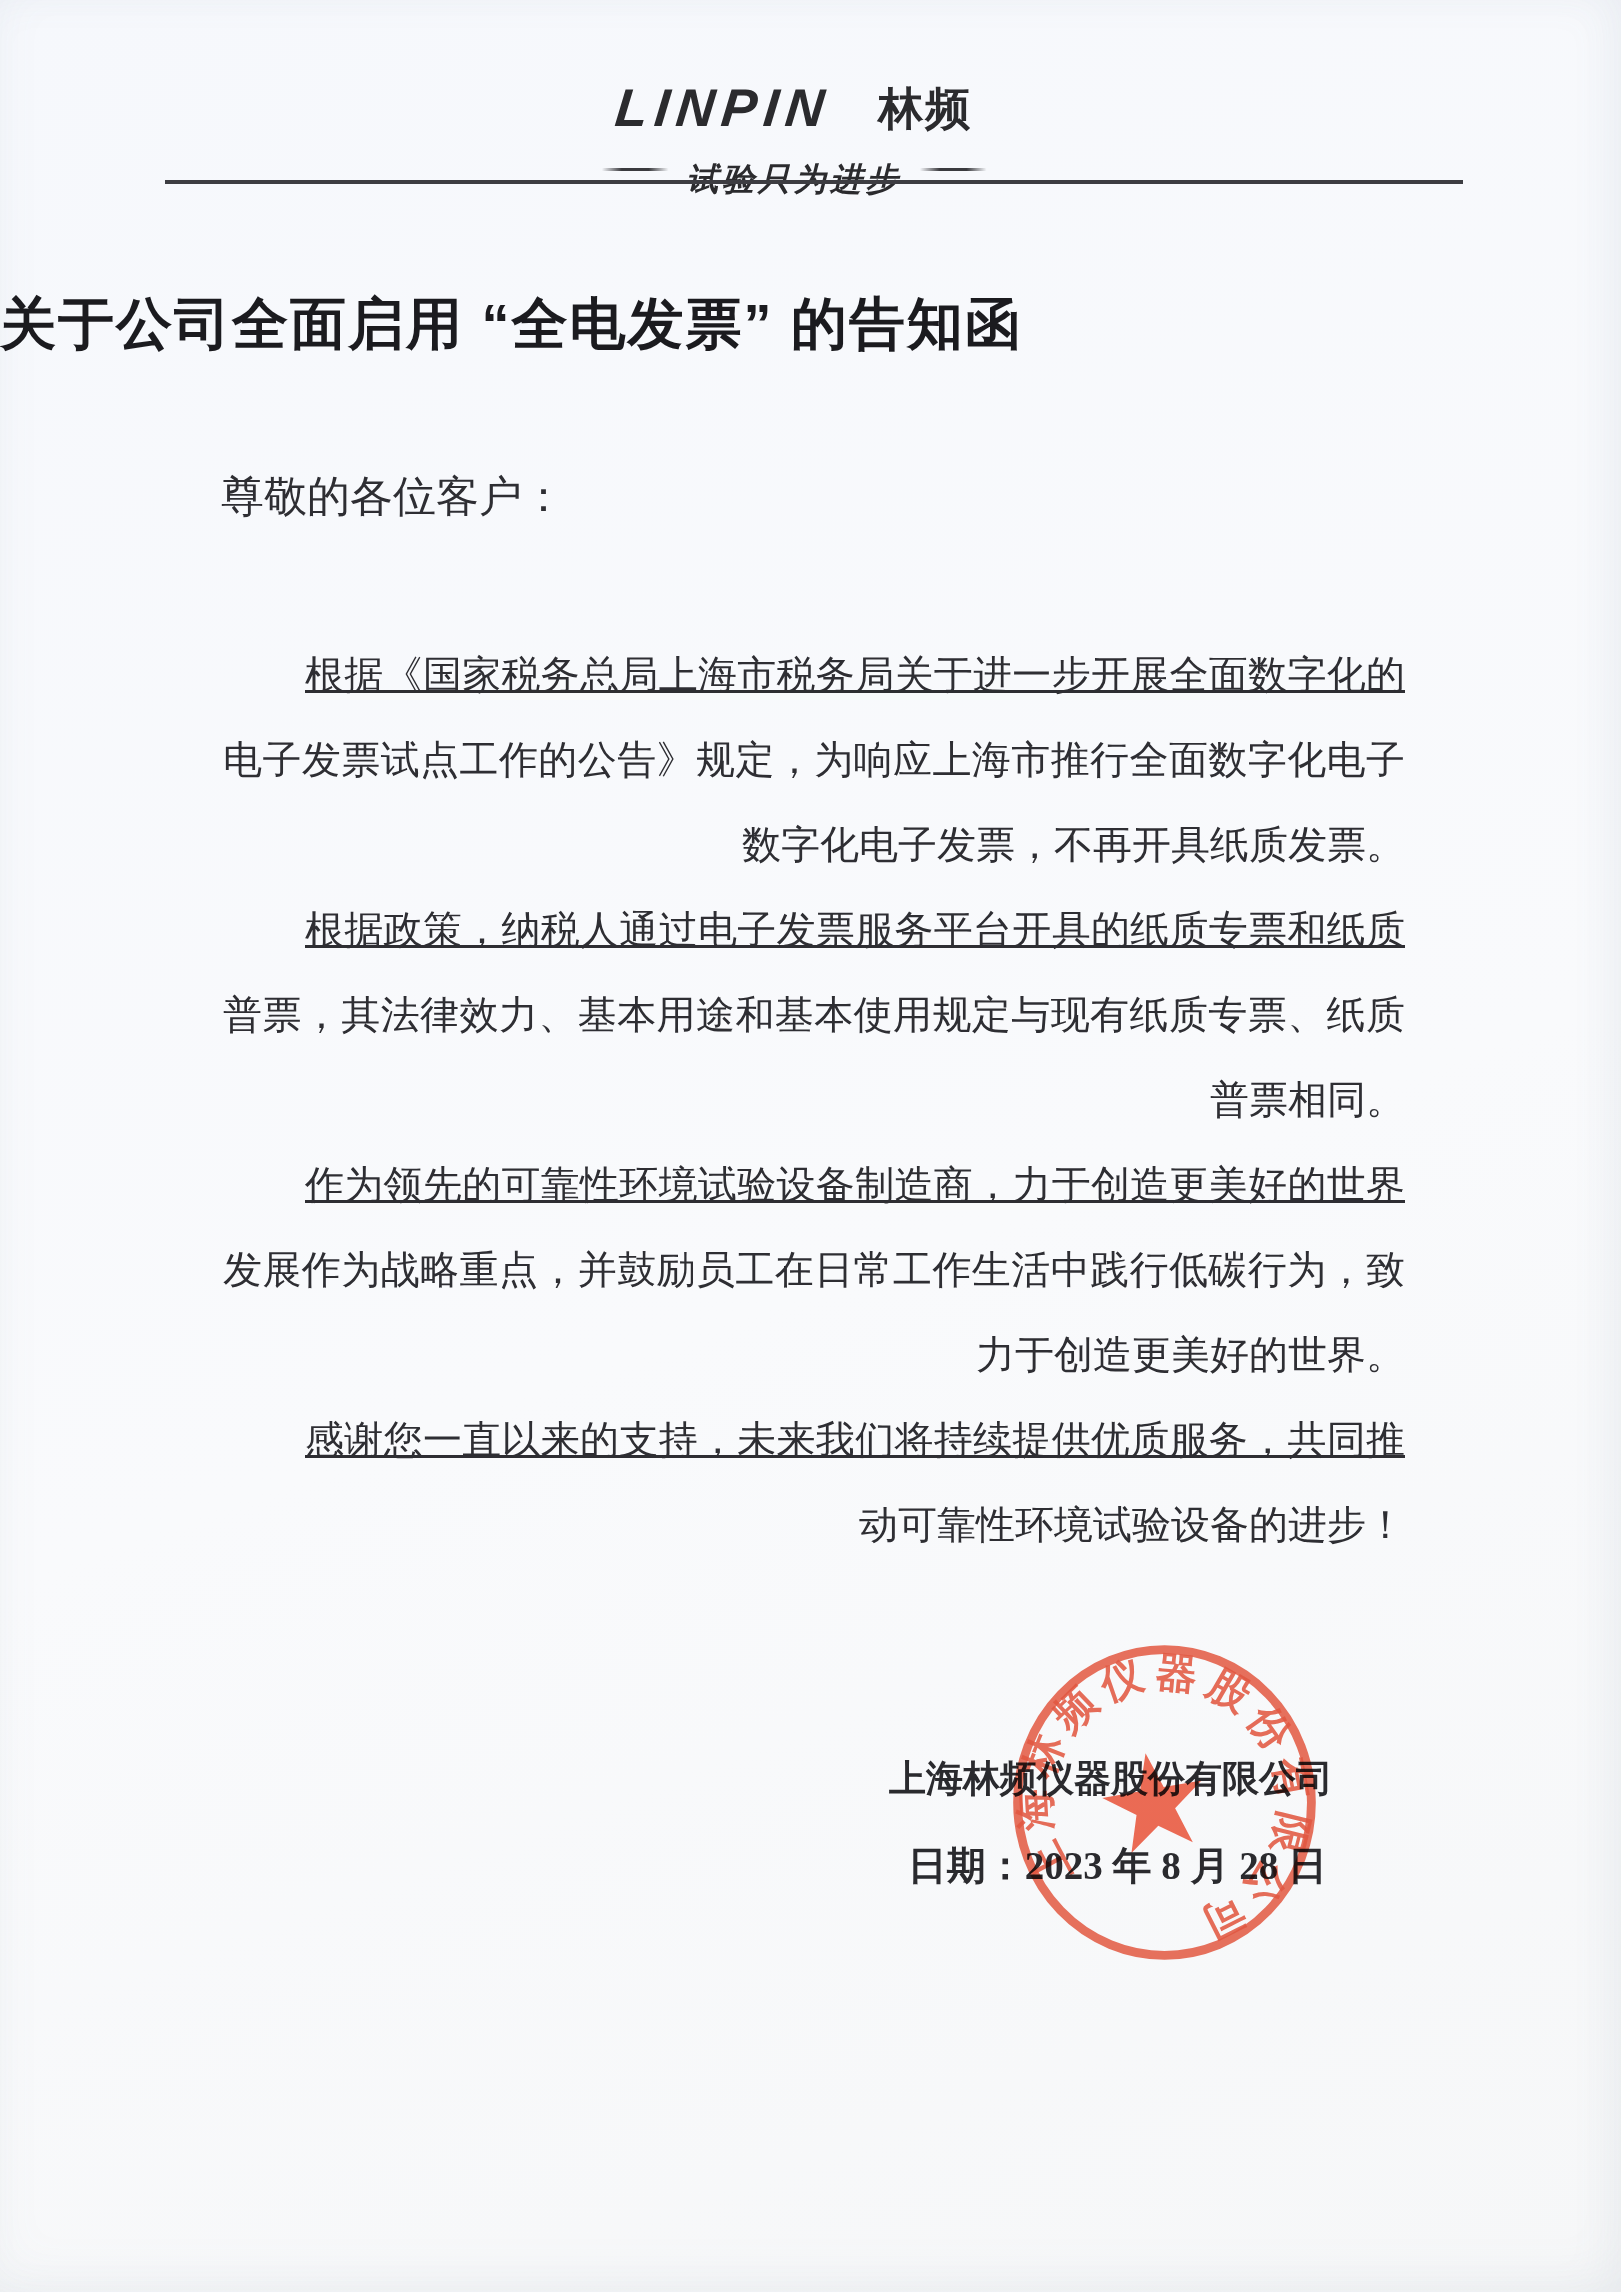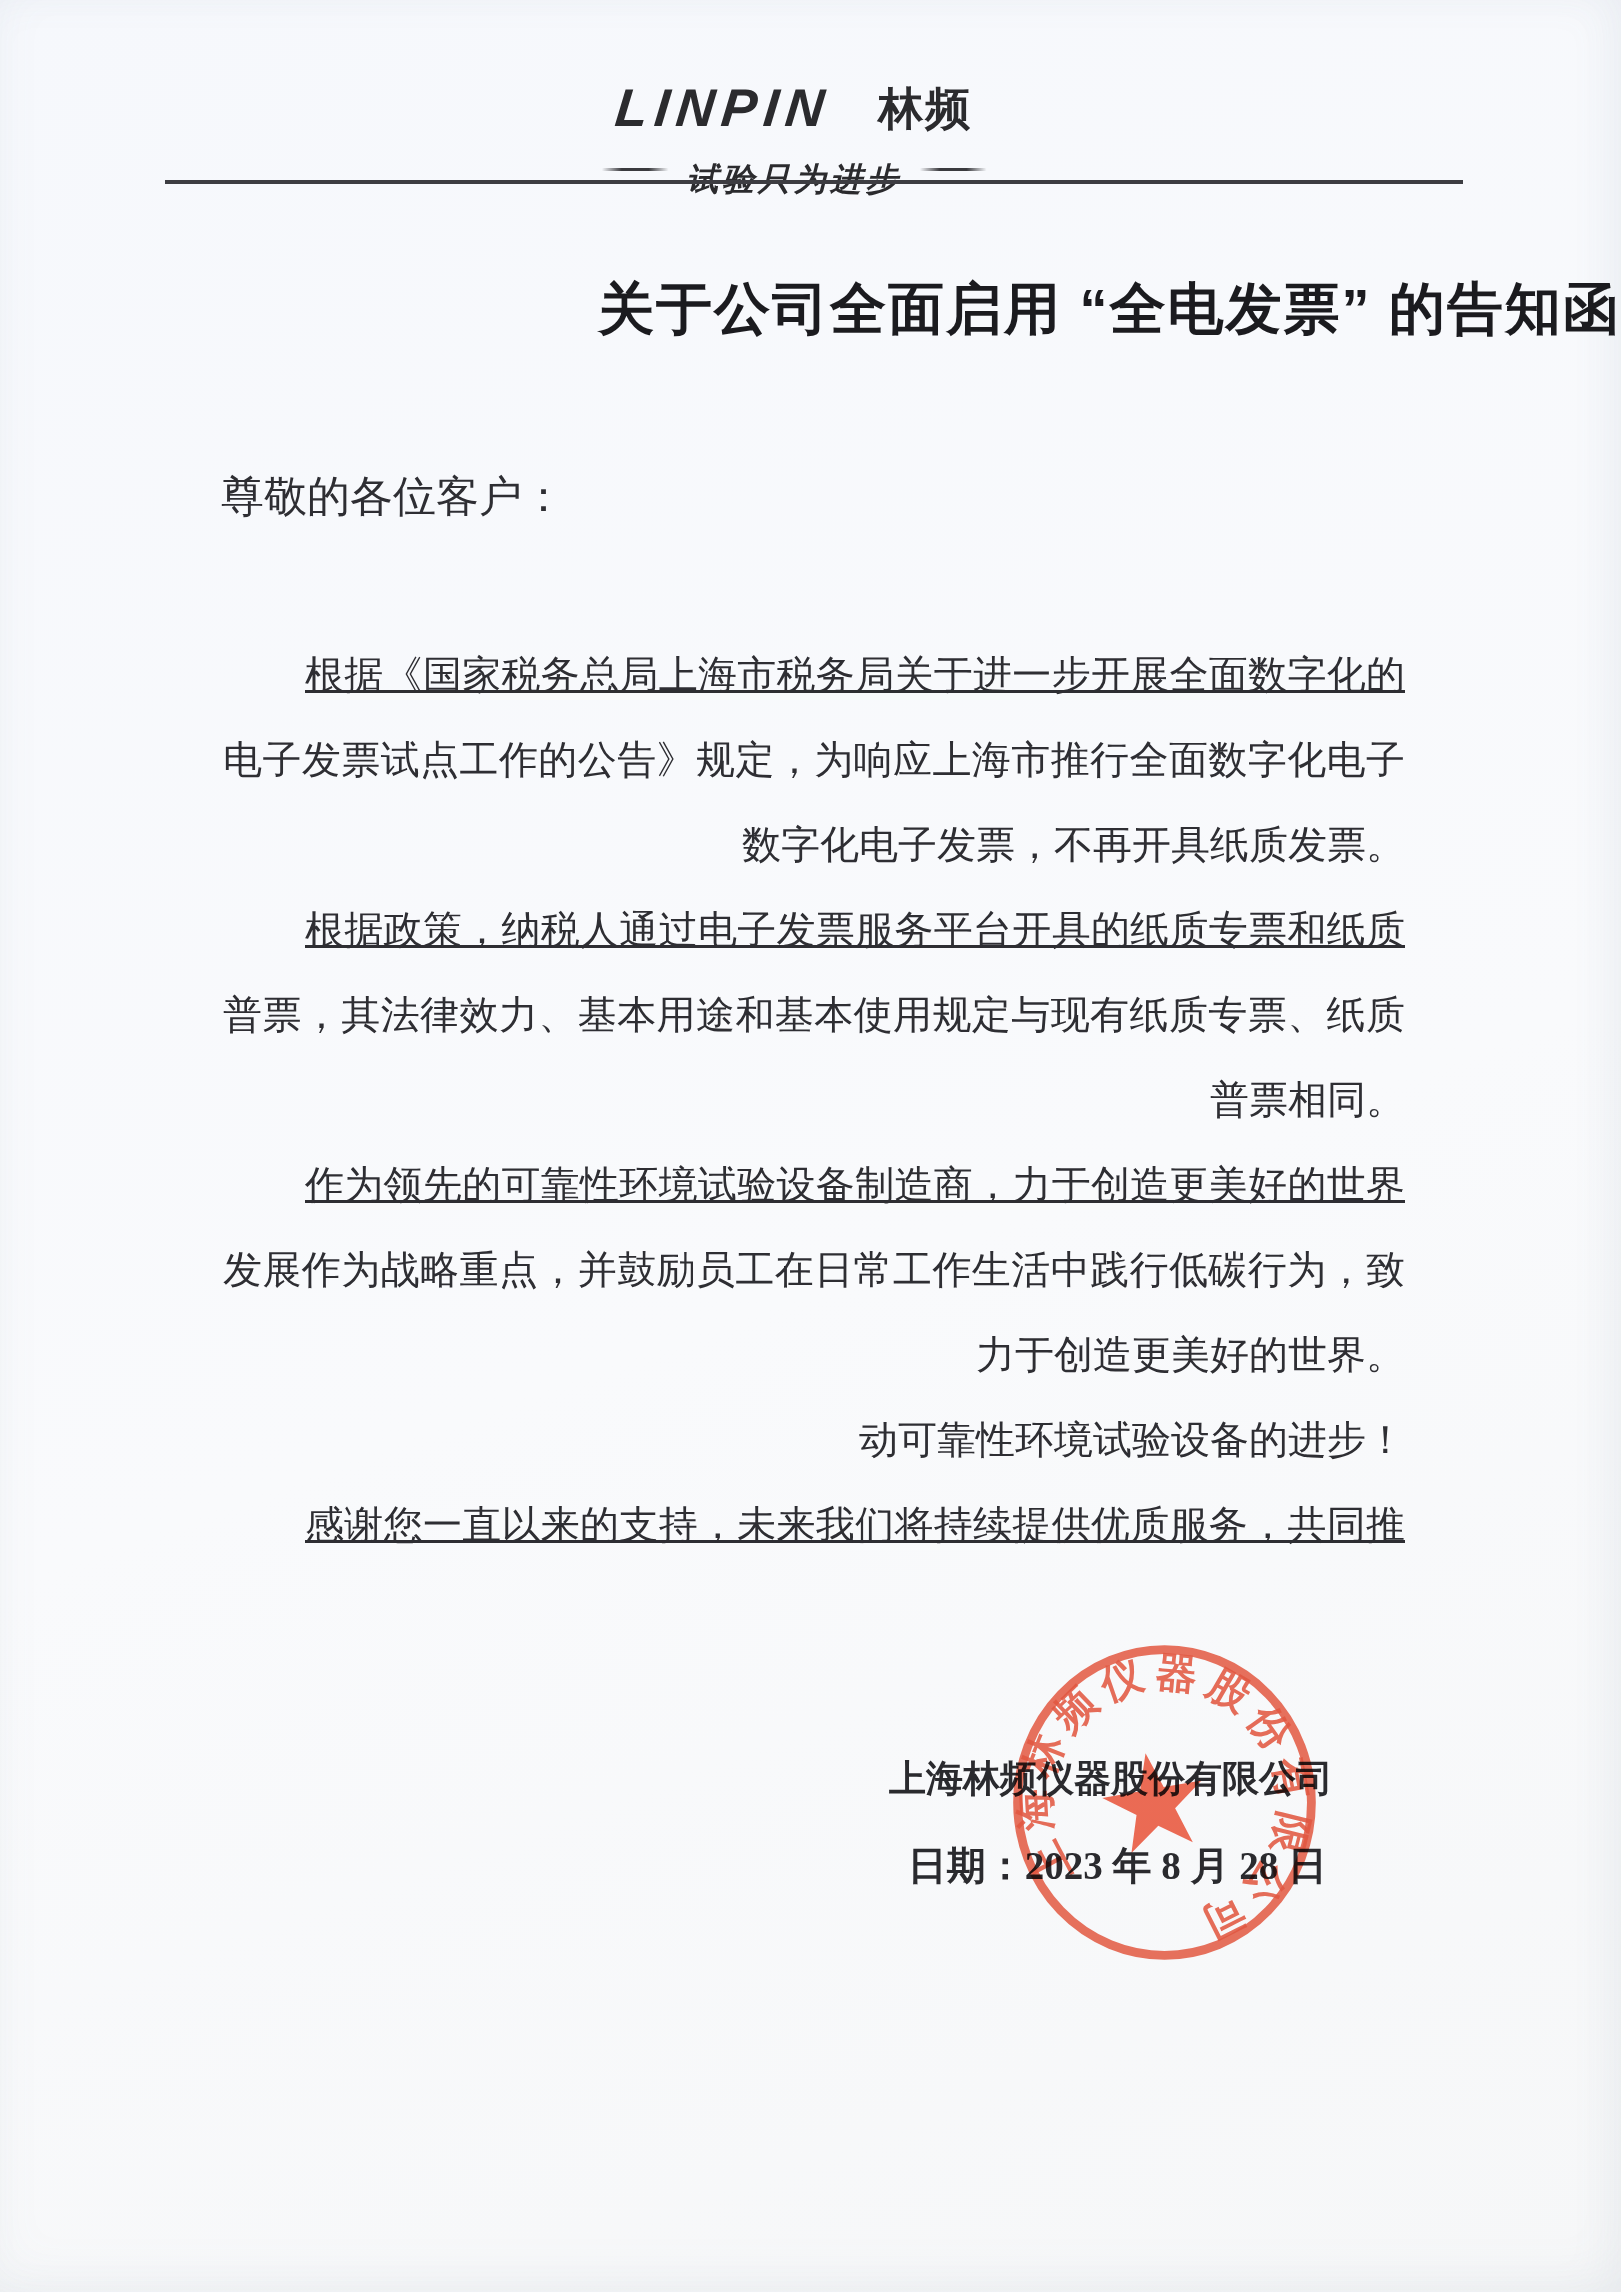--- a/index.html
+++ b/index.html
@@ -39,22 +39,22 @@
   }
   .slogan-text{
     font-size:32px;font-weight:700;font-style:italic;color:#2b2b2e;
     letter-spacing:3.9px;line-height:37px;margin-top:20px;
   }
   .header-rule{
     position:absolute;left:165px;top:180px;width:1298px;height:3.9px;background:#3d3d42;
   }
   
   .doc-title{
-    position:absolute;left:0;top:275px;width:1621px;
-    text-align:right;
+    position:absolute;left:0;top:290px;width:1621px;
+    text-align:left;
     font-family:"Liberation Sans", sans-serif;
     font-size:56px;font-weight:900;letter-spacing:2px;color:#1b1b1f;
     line-height:67px;white-space:nowrap;
   }
   
   .salutation{
     position:absolute;left:221px;top:469px;
     font-size:43px;line-height:55px;color:#2e2e33;white-space:nowrap;
   }
   .body-block{
@@ -108,22 +108,22 @@
   <div class="body-block">
     <div class="line just ind">根据《国家税务总局上海市税务局关于进一步开展全面数字化的</div>
     <div class="line just">电子发票试点工作的公告》规定，为响应上海市推行全面数字化电子</div>
     <div class="line">数字化电子发票，不再开具纸质发票。</div>
     <div class="line just ind">根据政策，纳税人通过电子发票服务平台开具的纸质专票和纸质</div>
     <div class="line just">普票，其法律效力、基本用途和基本使用规定与现有纸质专票、纸质</div>
     <div class="line">普票相同。</div>
     <div class="line just ind">作为领先的可靠性环境试验设备制造商，力于创造更美好的世界</div>
     <div class="line just">发展作为战略重点，并鼓励员工在日常工作生活中践行低碳行为，致</div>
     <div class="line">力于创造更美好的世界。</div>
+    <div class="line just ind">感谢您一直以来的支持，未来我们将持续提供优质服务，共同推</div>
     <div class="line">动可靠性环境试验设备的进步！</div>
-    <div class="line just ind">感谢您一直以来的支持，未来我们将持续提供优质服务，共同推</div>
   </div>
 
   <div class="sig-company">上海林频仪器股份有限公司</div>
   <div class="sig-date">日期：2023 年 8 月 28 日</div>
 
   <svg class="stamp" viewBox="0 0 340 350" xmlns="http://www.w3.org/2000/svg">
     <ellipse cx="170" cy="175" rx="150" ry="156" fill="none" stroke="#e74c33" stroke-width="9" opacity="0.85"></ellipse>
     <polygon points="160,124 172.3,161 211.4,161.3 180,184.5 191.8,221.7 160,199 128.2,221.7 140,184.5 108.6,161.3 147.7,161" transform="rotate(-10 160 178)" fill="#ef4b30" opacity="0.88"></polygon>
     <defs>
       <path id="seal-text-arc" d="M 79.6 250.9 A 118 118 0 1 1 190.5 291.2" fill="none"></path>

